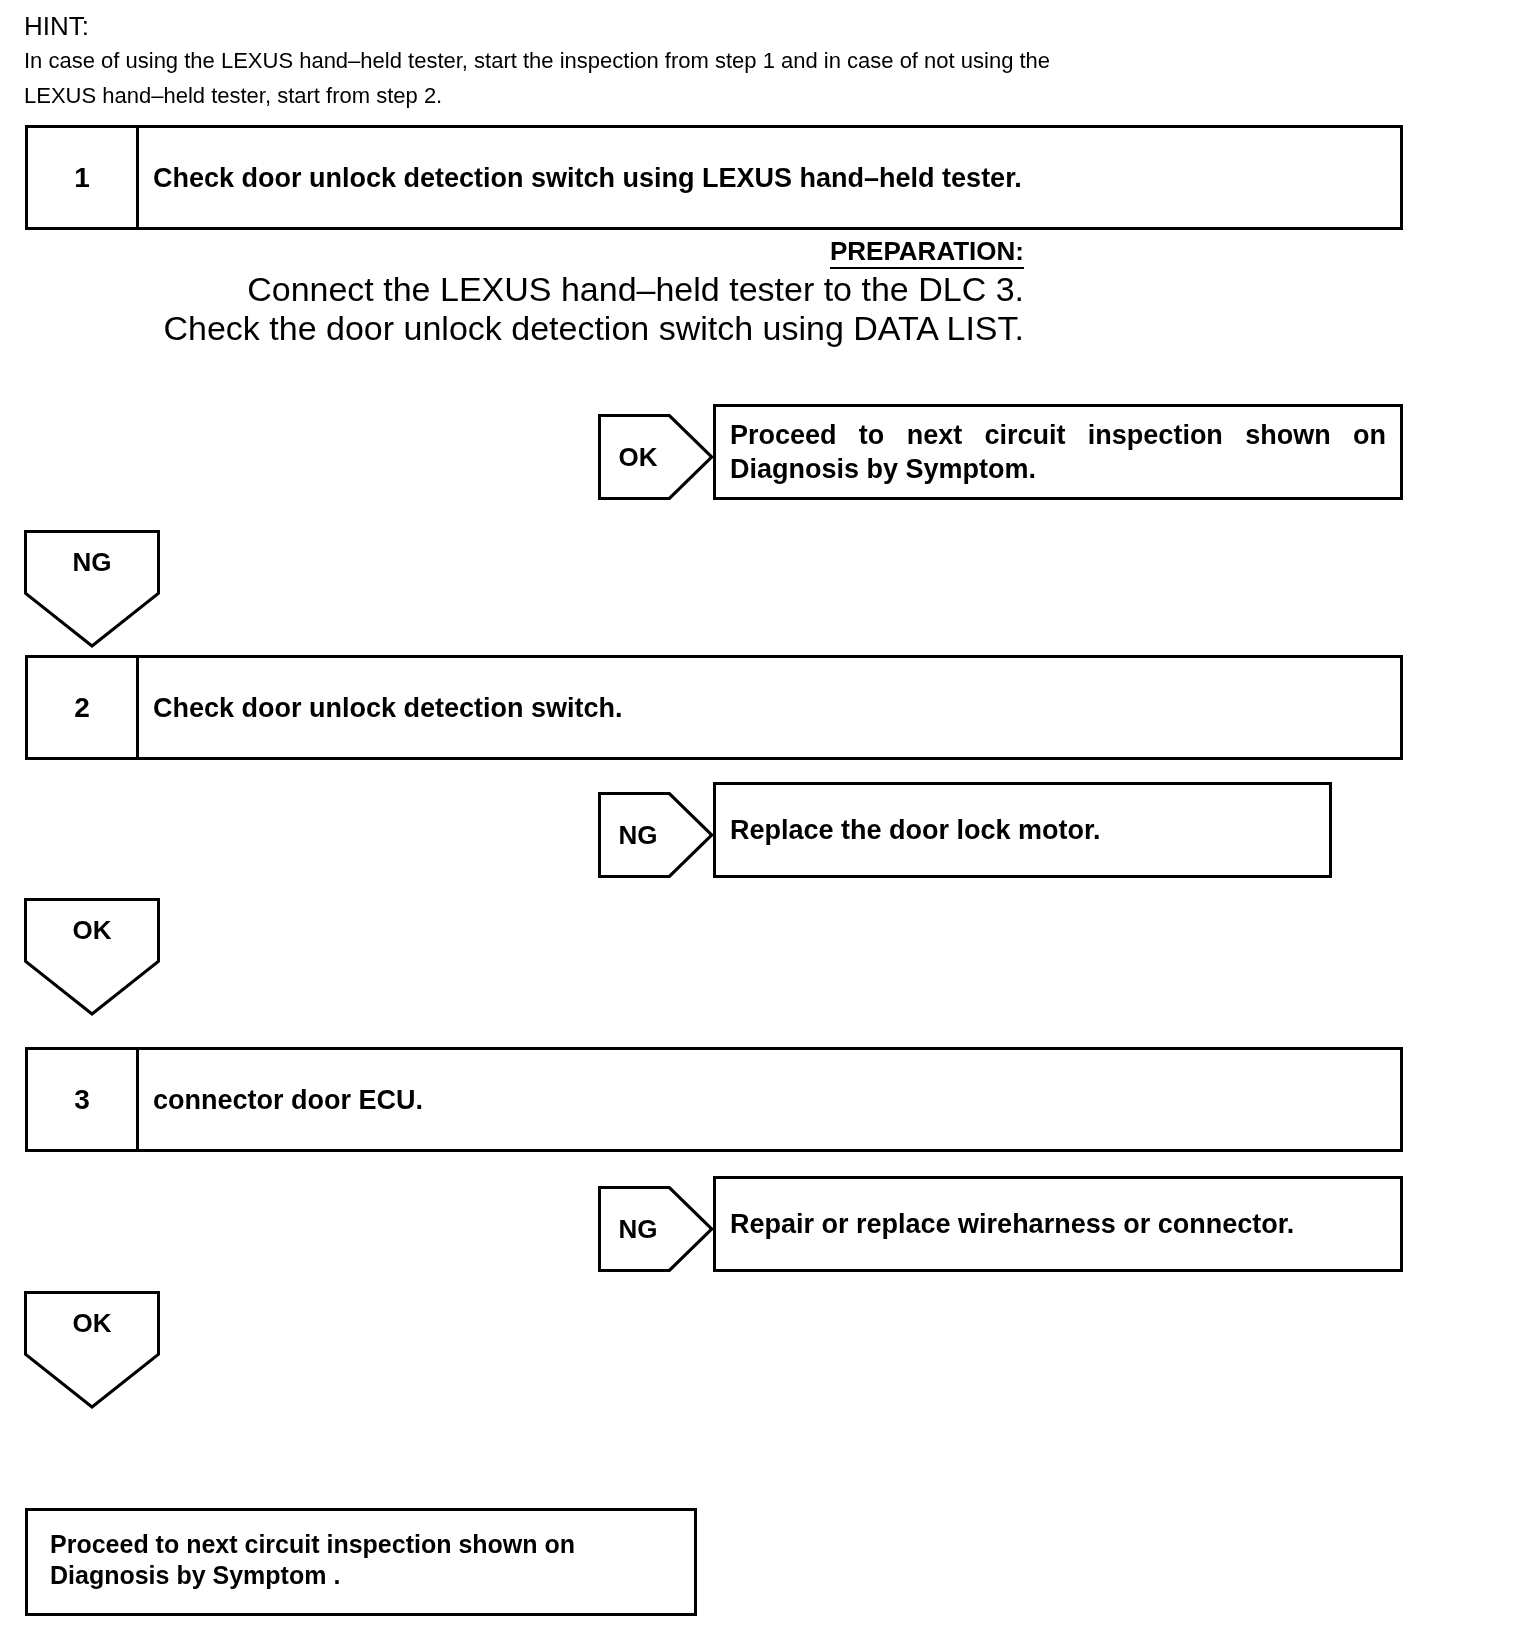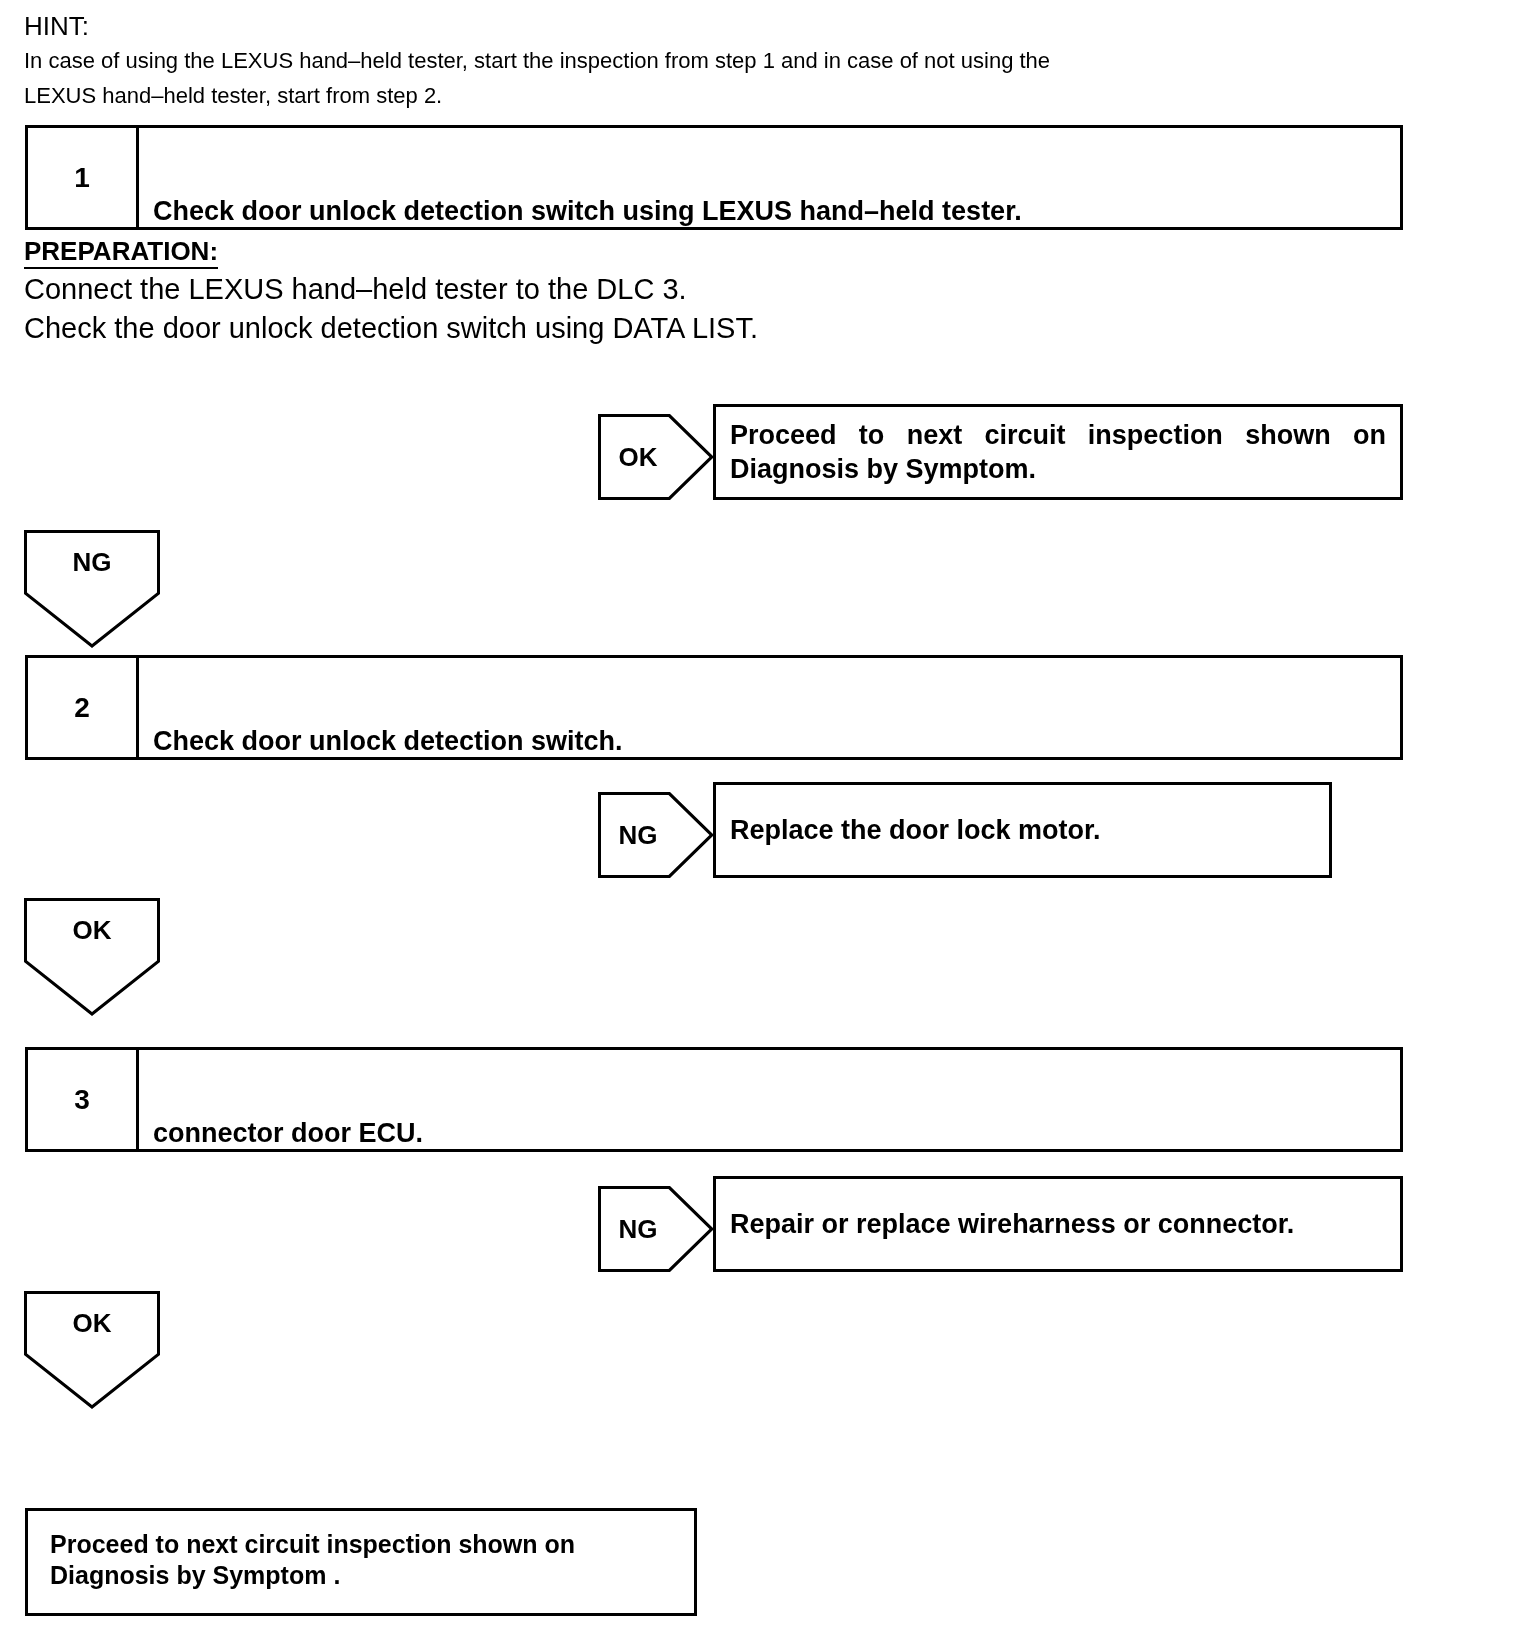--- a/index.html
+++ b/index.html
@@ -49,21 +49,21 @@
     border-right: 3px solid #000;
     display: flex;
     align-items: center;
     justify-content: center;
     font-size: 28px;
     font-weight: bold;
   }
   .step-title {
     flex: 1;
     display: flex;
-    align-items: flex-end;
+    align-items: center;
     padding: 0 14px;
     font-size: 27px;
     font-weight: bold;
     line-height: 32px;
   }
   .step-title span { display: block; }
 
   
   .sec-block {
     position: absolute;
@@ -73,21 +73,21 @@
   .sec-head {
     font-size: 26px;
     font-weight: bold;
     line-height: 30px;
     display: inline-block;
     border-bottom: 2px solid #000;
     padding-bottom: 1px;
     margin-bottom: 3px;
   }
   .sec-text {
-    font-size: 29px;
+    font-size: 34px;
     font-weight: 400;
     line-height: 34px;
     margin-bottom: 5px;
   }
 
   
   .judge-arrow {
     position: absolute;
     width: 116px;
     height: 86px;
@@ -183,21 +183,21 @@
   <div class="hint-body">LEXUS hand–held tester, start from step 2.</div>
 </div>
 
 <div class="step-box" style="left:25px; top:125px; width:1378px; height:105px;">
   <div class="step-num">1</div>
   <div class="step-title">
     <span>Check door unlock detection switch using LEXUS hand–held tester.</span>
   </div>
 </div>
 
-<div class="sec-block" style="top:236px;">
+<div class="sec-block" style="top:236px;text-align:right;">
   <div>
     <div class="sec-head">PREPARATION:</div>
   </div>
   <div class="sec-text">Connect the LEXUS hand–held tester to the DLC 3.</div>
   <div class="sec-text">Check the door unlock detection switch using DATA LIST.</div>
 </div>
 
 <div class="judge-arrow" style="left:598px; top:414px;">
   <div class="shape"></div>
   <div class="lbl">OK</div>

